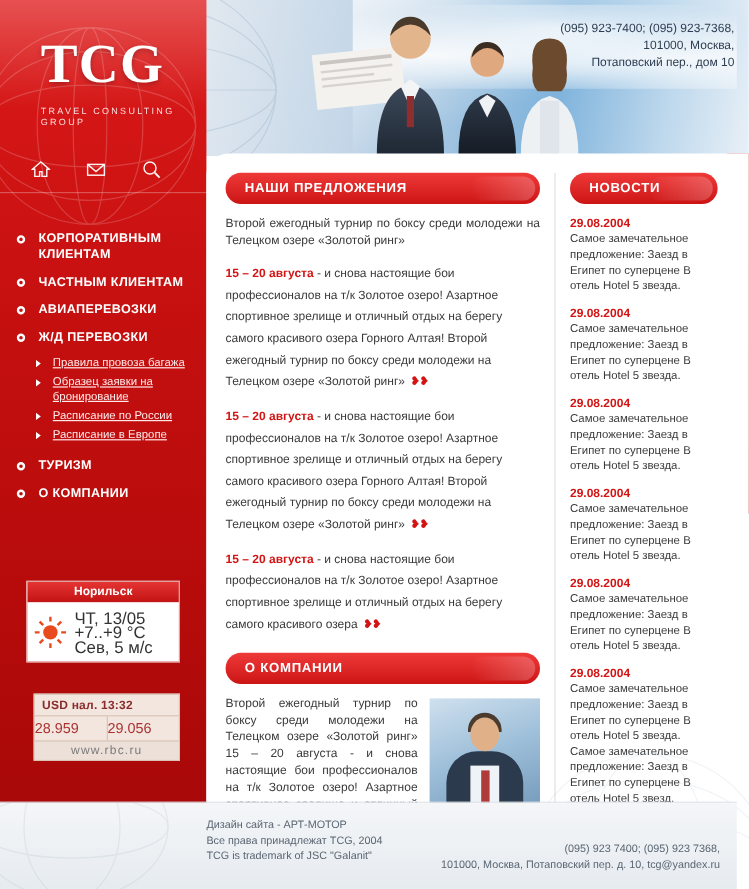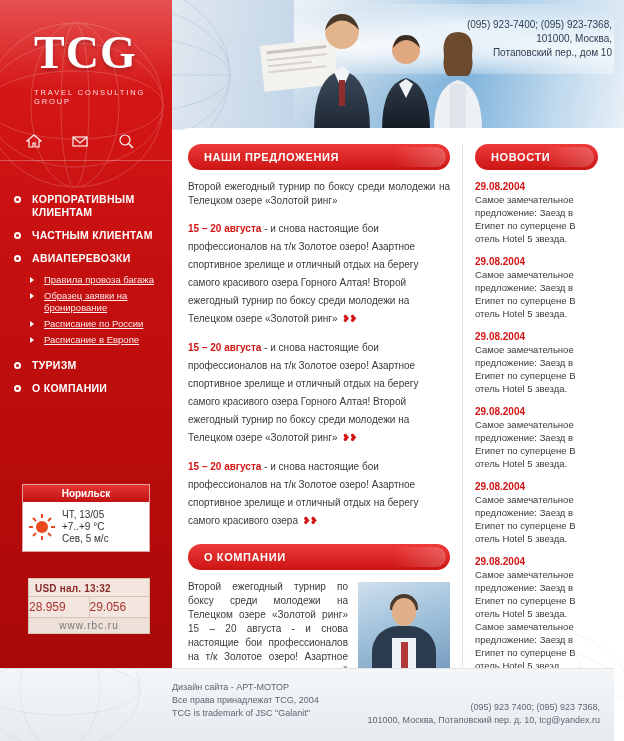--- a/index.html
+++ b/index.html
@@ -110,21 +110,21 @@
     background: #ffffff; border: 1px solid #e3a0a0;
   }
   .weather-head {
     background: linear-gradient(180deg, #e53434, #c21212);
     color: #fff; font-size: 10px; font-weight: bold;
     text-align: center; padding: 3px 0;
     border-bottom: 1px solid #fff;
   }
   .weather-body { display: flex; padding: 6px 5px; gap: 6px; align-items: center; }
   .sun-icon { width: 28px; height: 28px; flex: 0 0 28px; }
-  .weather-lines { font-size: 10px; color: #333; line-height: 12px; }
+  .weather-lines { font-size: 14px; color: #333; line-height: 12px; }
 
   
   .currency {
     position: absolute; left: 28px; top: 578px; width: 122px;
     background: #f2e6df; border: 1px solid #d9c4b6;
   }
   .cur-title {
     font-size: 10px; color: #8a2b2b; font-weight: bold;
     padding: 4px 6px 2px 6px; letter-spacing: .2px;
   }
@@ -333,20 +333,24 @@
       <span class="bullet"></span>
       <span>КОРПОРАТИВНЫМ КЛИЕНТАМ</span>
     </div>
     <div class="nav-item">
       <span class="bullet"></span>
       <span>ЧАСТНЫМ КЛИЕНТАМ</span>
     </div>
     <div class="nav-item">
       <span class="bullet"></span>
       <span>АВИАПЕРЕВОЗКИ</span>
+    </div>
+    <div class="nav-item">
+      <span class="bullet"></span>
+      <span>Ж/Д ПЕРЕВОЗКИ</span>
     </div>
 
     <div class="subnav">
       <div class="sub-item">
         <span class="arrow"></span>
         <u>Правила провоза багажа</u>
       </div>
       <div class="sub-item">
         <span class="arrow"></span>
         <u>Образец заявки на бронирование</u>

